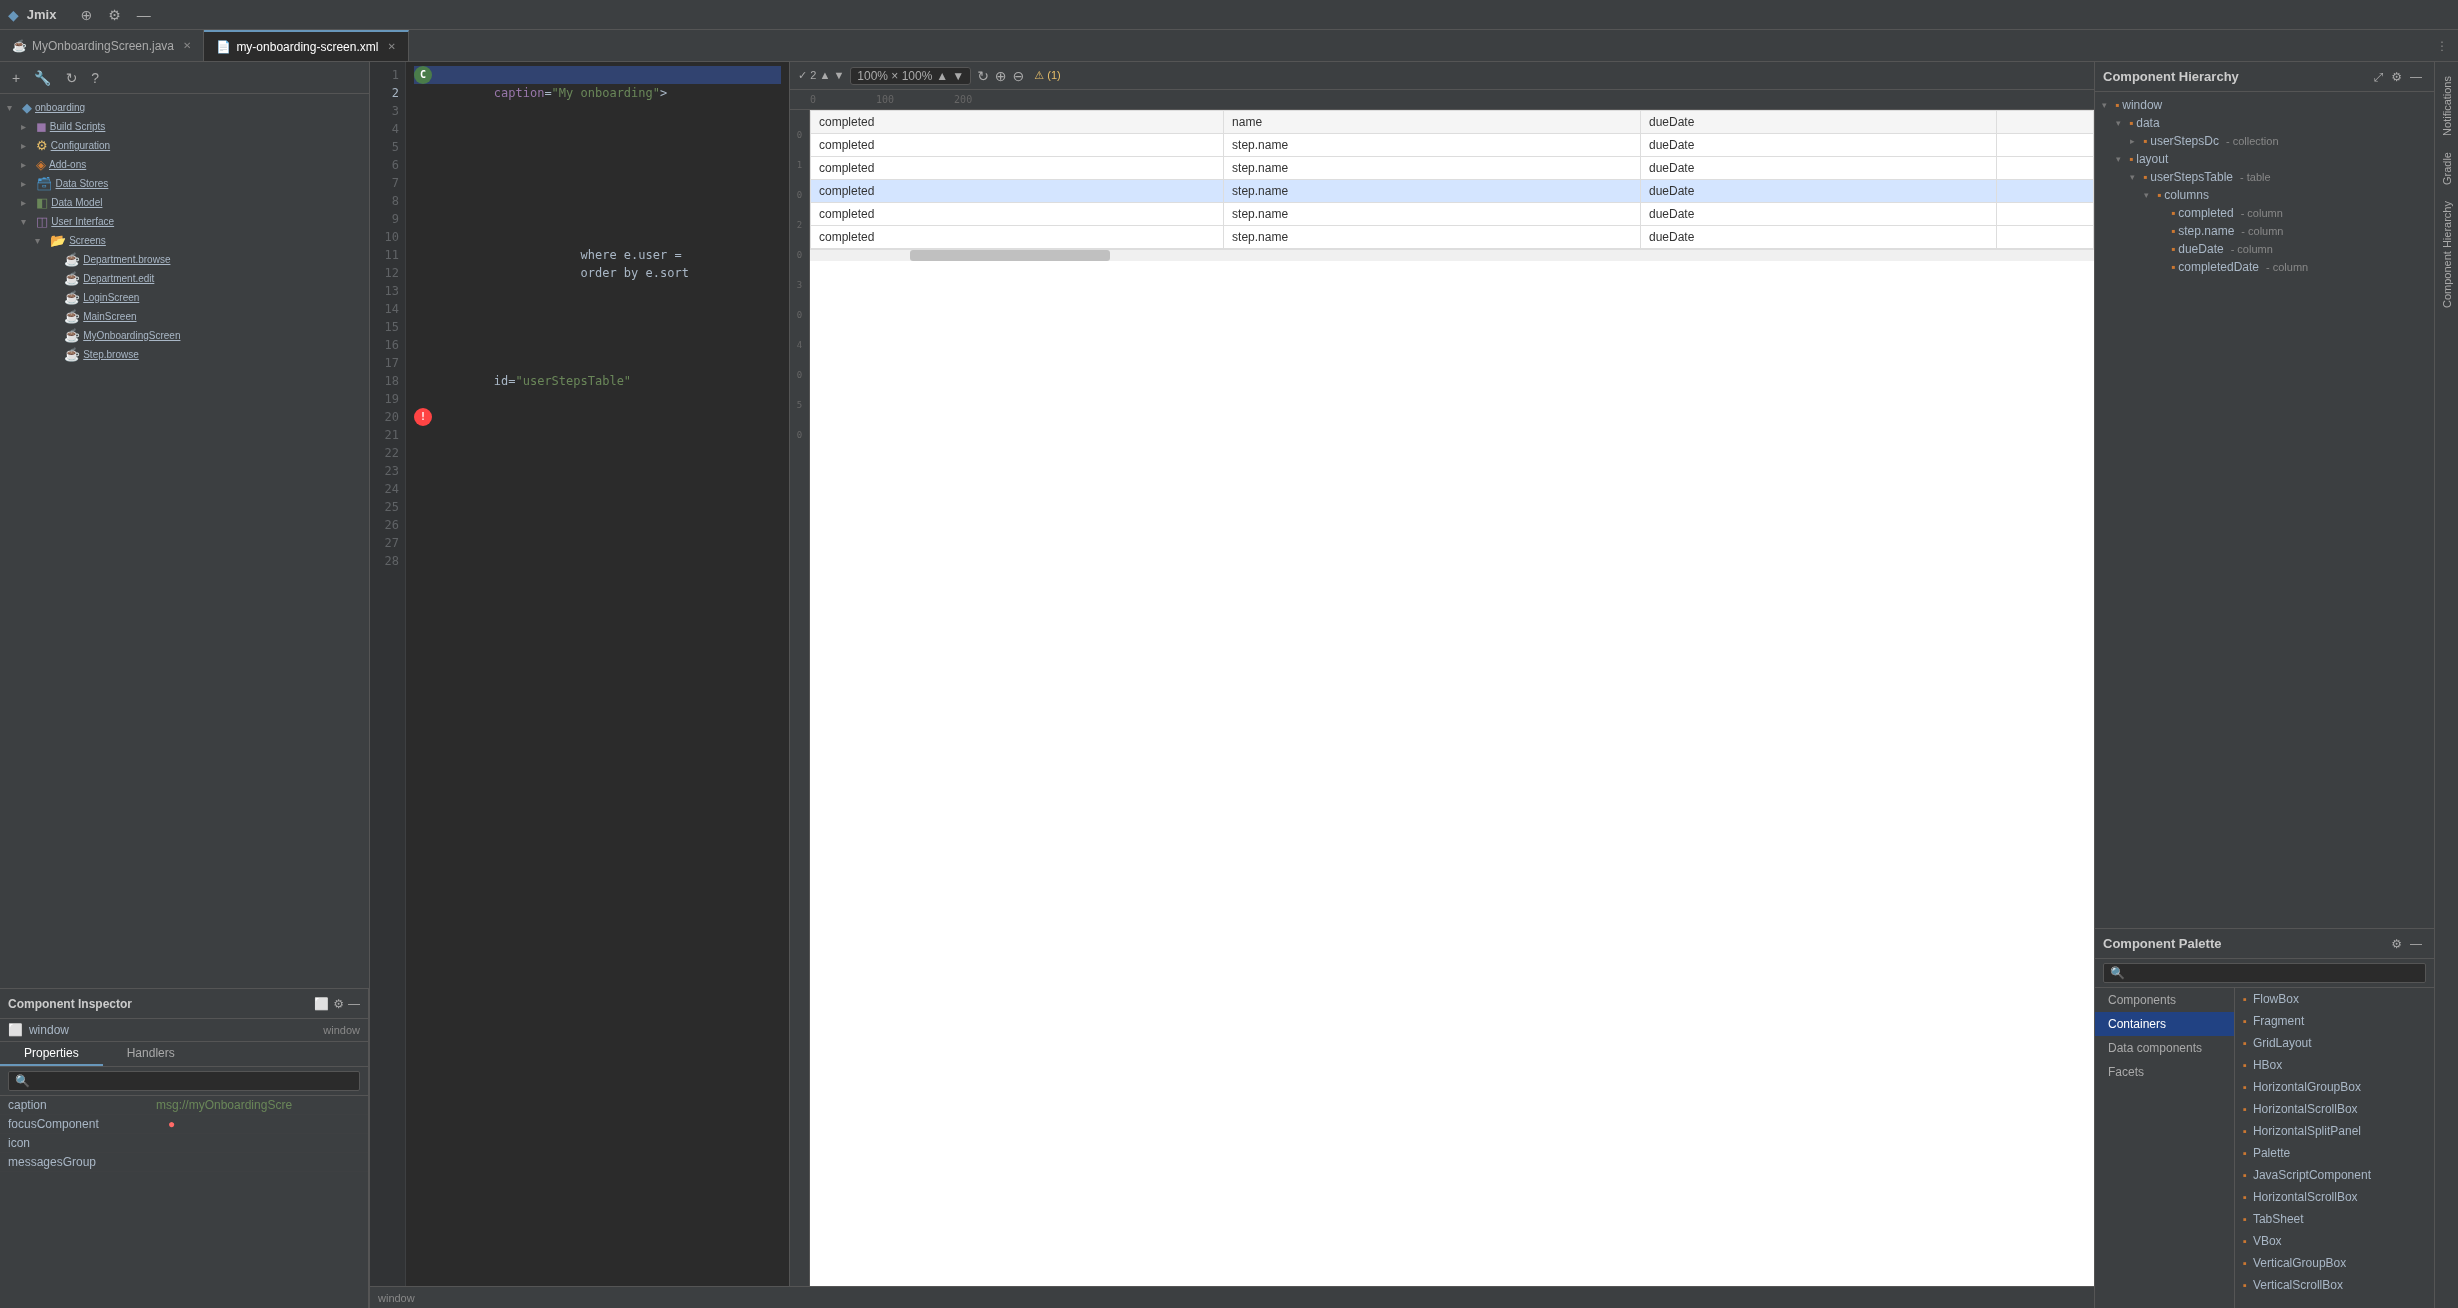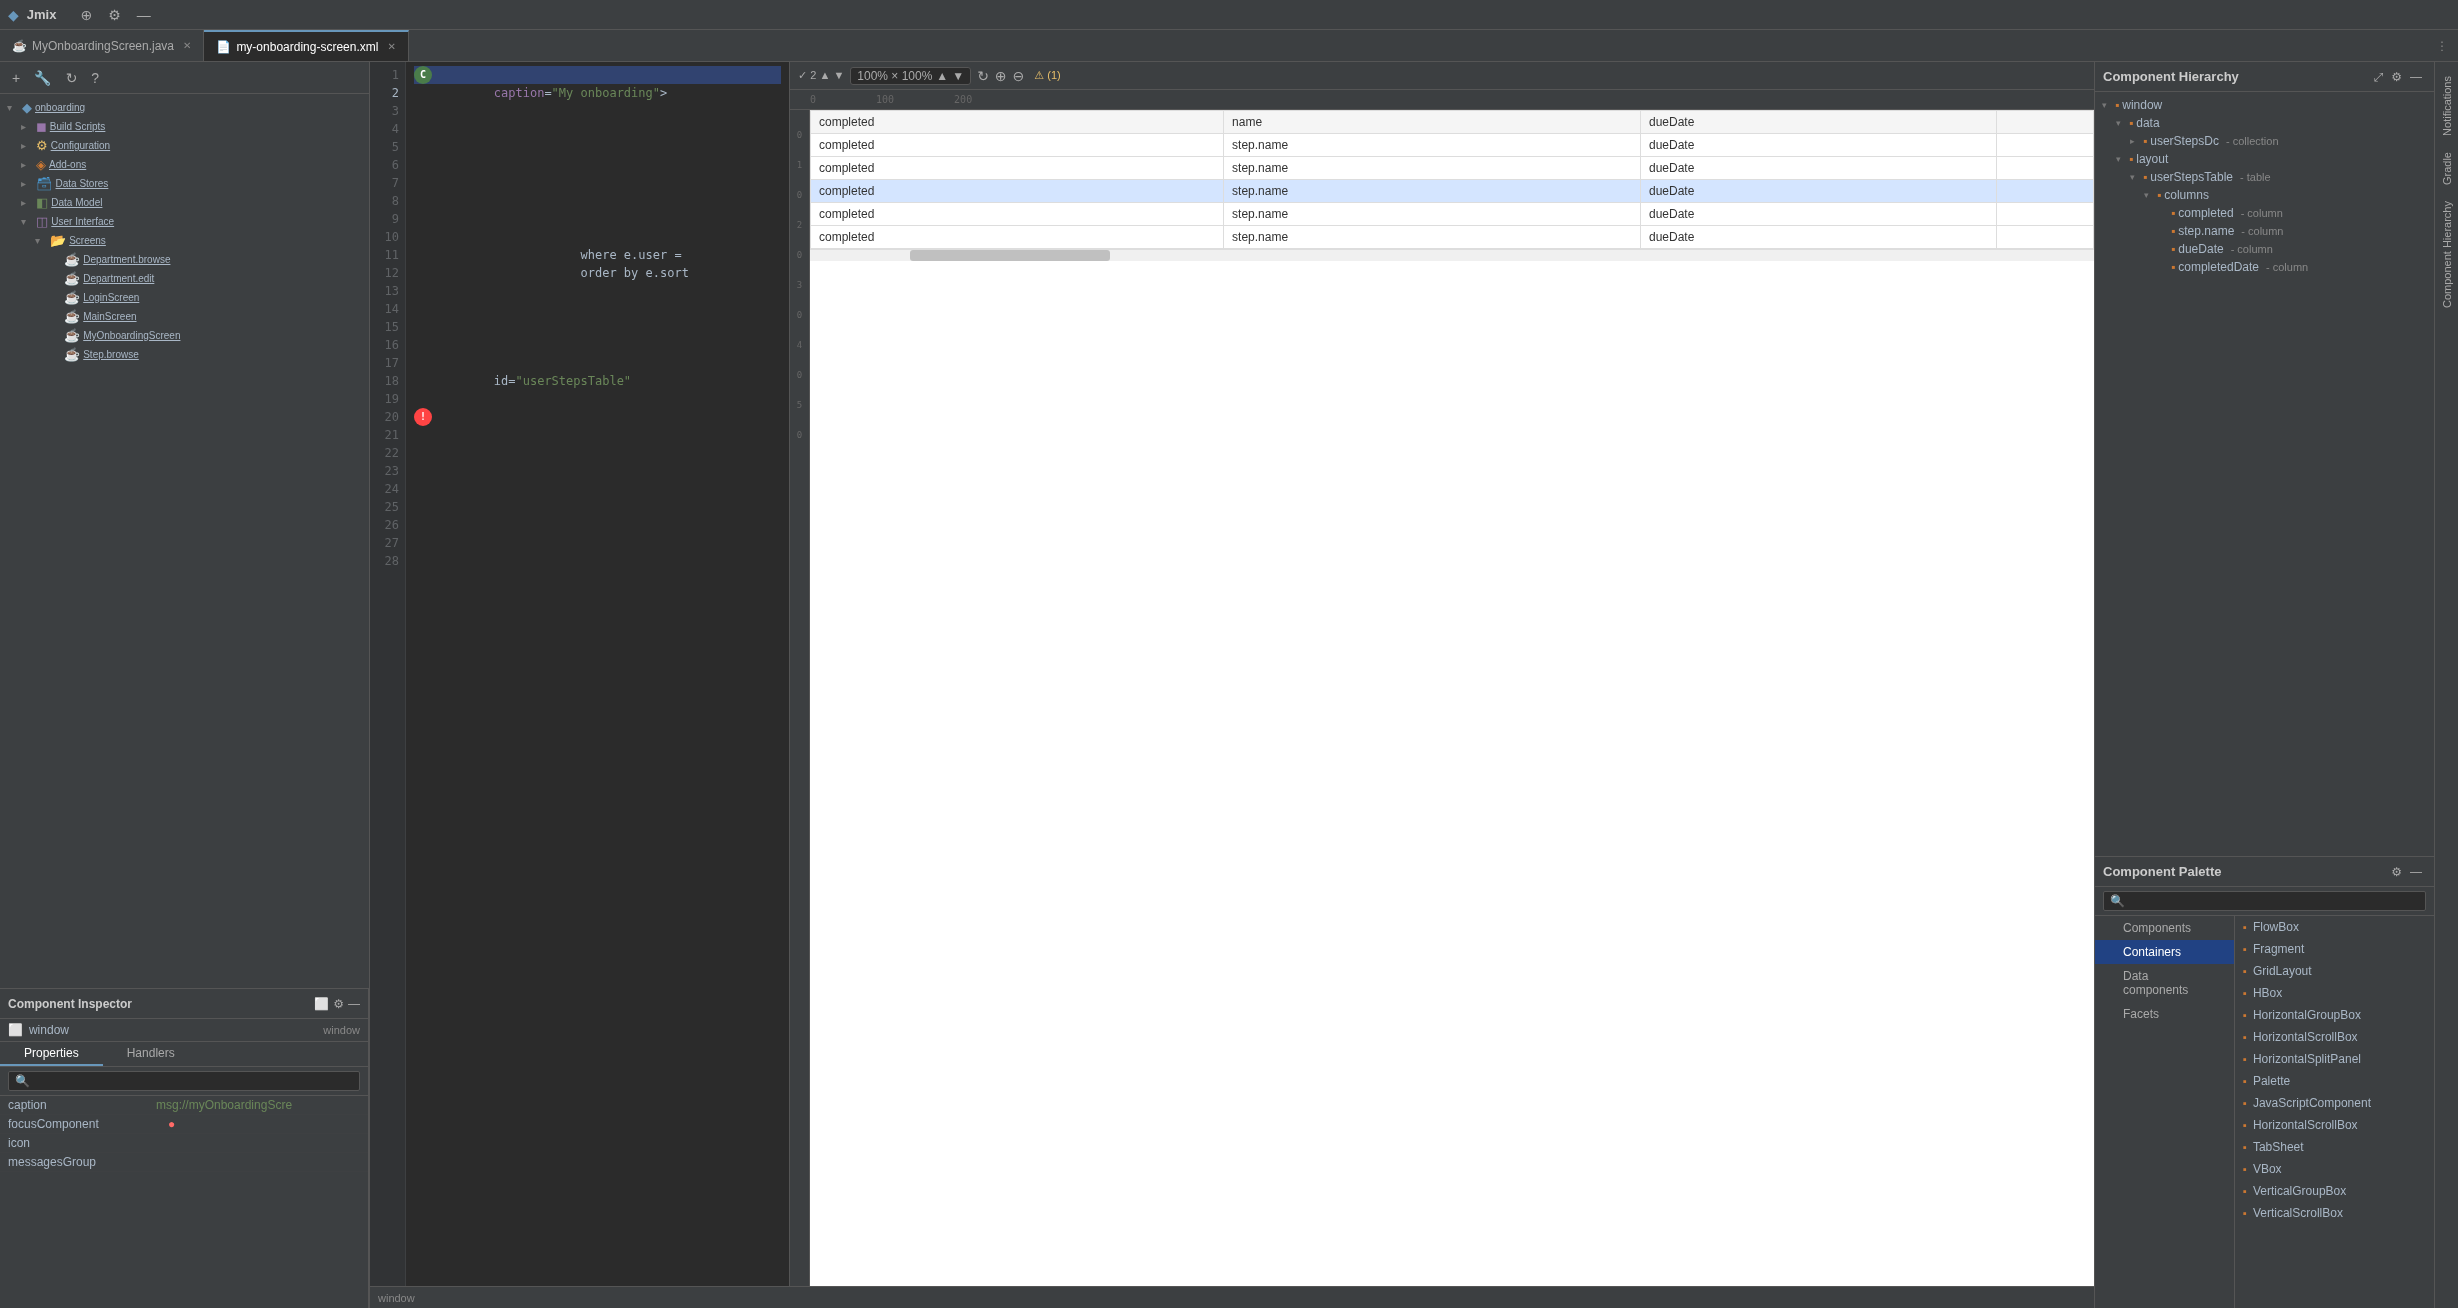--- a/index.html
+++ b/index.html
@@ -402,21 +402,21 @@
       white-space: nowrap;
     }
     .h-indent { display: inline-block; width: 14px; flex-shrink: 0; }
     .h-arrow { color: #777; font-size: 9px; width: 10px; }
     .h-icon { font-size: 12px; }
     .h-name { font-size: 12px; color: #a9b7c6; }
     .h-type { font-size: 11px; color: #888; margin-left: 4px; }
 
     
     .palette {
-      height: 452px;
+      height: 380px;
       background: #3c3f41;
       border-top: 1px solid #555;
       display: flex;
       flex-direction: column;
       flex-shrink: 0;
     }
     .palette-header {
       display: flex;
       align-items: center;
       padding: 4px 8px;
@@ -443,21 +443,21 @@
       display: flex;
       flex: 1;
       overflow: hidden;
     }
     .palette-categories {
       width: 140px;
       border-right: 1px solid #555;
       overflow-y: auto;
     }
     .palette-cat {
-      padding: 5px 28px;
+      padding: 5px 13px;
       cursor: pointer;
       font-size: 12px;
       color: #aaa;
     }
     .palette-cat.active { background: #214283; color: #fff; }
     .palette-items {
       flex: 1;
       overflow-y: auto;
     }
     .palette-item {

